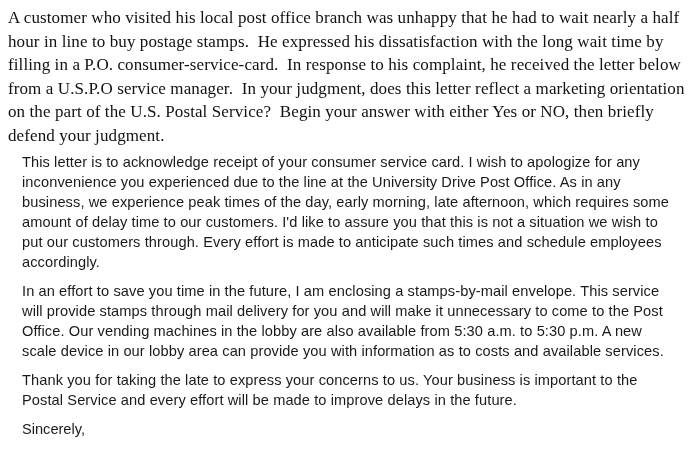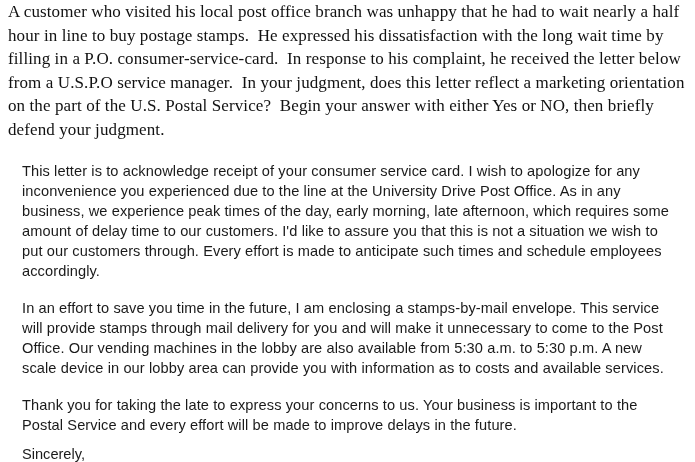--- a/index.html
+++ b/index.html
@@ -11,21 +11,21 @@
     position: relative;
     width: 695px;
     height: 462px;
     background: #ffffff;
     overflow: hidden;
     box-sizing: border-box;
   }
   .prompt {
     position: absolute;
     left: 8px;
-    top: 0;
+    top: 6px;
     width: 680px;
     font-family: "Liberation Serif", "DejaVu Serif", serif;
     font-size: 17px;
     line-height: 23.5px;
     color: #111111;
     white-space: pre-wrap;
     letter-spacing: 0.1px;
   }
   .letter {
     position: absolute;
@@ -36,21 +36,21 @@
     color: #1a1a1a;
   }
   .salutation {
     font-size: 15px;
     line-height: 20px;
     margin: 0 0 14px 0;
   }
   .letter p.body-para {
     font-size: 14.6px;
     line-height: 20px;
-    margin: 17px 0 9px 0;
+    margin: 8px 0 9px 0;
     letter-spacing: 0.1px;
   }
   .closing {
     font-size: 14.6px;
     line-height: 20px;
     margin: 0 0 8px 0;
   }
 </style>
 </head>
 <body>

